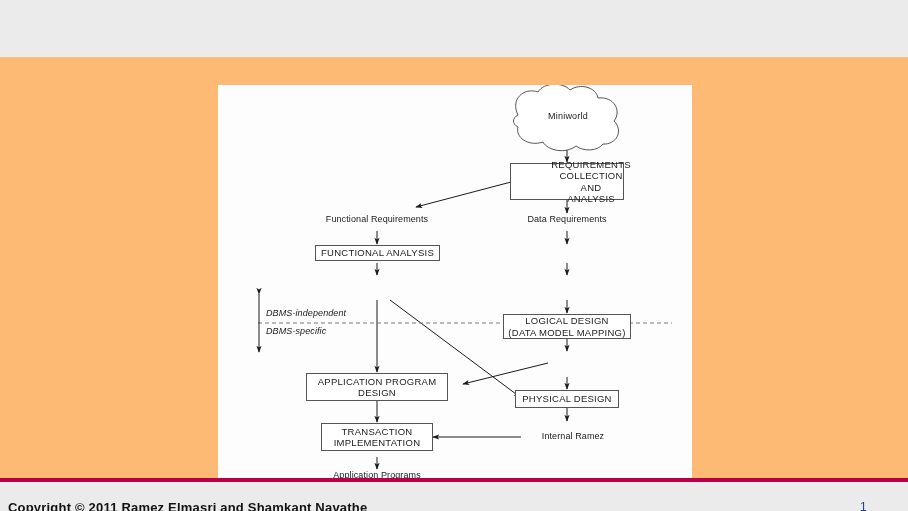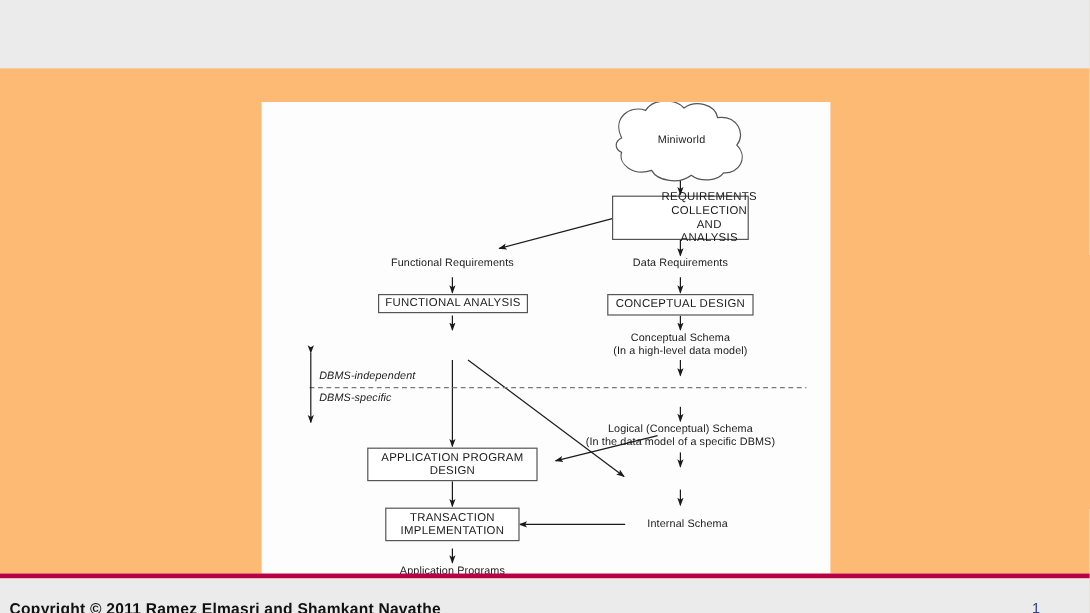--- a/index.html
+++ b/index.html
@@ -175,31 +175,29 @@
     </svg>
 
     <div class="cloud-text" style="left:310px; top:26px; width:80px;">Miniworld</div>
 
     <div class="node" style="left:292px; top:78px; width:114px; height:37px;padding-left:48px;">REQUIREMENTS
 COLLECTION AND
 ANALYSIS</div>
 
     <div class="label" style="left:289px; top:129px; width:120px;text-align:center;">Data Requirements</div>
 
-    <div class="node" style="left:288px; top:160px; width:122px; height:18px;">CONCEPTUAL DESIGN</div>
-
-    <div class="label" style="left:274px; top:191px; width:150px;">Conceptual Schema
-(In a high-level data model)</div>
-
-
-    <div class="label" style="left:250px; top:267px; width:198px;">Logical (Conceptual) Schema
-(In the data model of a specific DBMS)</div>
-
-
-    <div class="label" style="left:307px; top:346px; width:96px;">Internal Schema</div>
+
+
+    <div class="node" style="left:285px; top:229px; width:128px; height:25px;">LOGICAL DESIGN
+(DATA MODEL MAPPING)</div>
+
+
+    <div class="node" style="left:297px; top:305px; width:104px; height:18px;">PHYSICAL DESIGN</div>
+
+    <div class="label" style="left:307px; top:346px; width:96px;">Internal Ramez</div>
 
     <div class="label" style="left:99px; top:129px; width:120px;">Functional Requirements</div>
 
     <div class="node" style="left:97px; top:160px; width:125px; height:16px;">FUNCTIONAL ANALYSIS</div>
 
 
     <div class="node" style="left:103px; top:338px; width:112px; height:28px;">TRANSACTION
 IMPLEMENTATION</div>
 
     <div class="node" style="left:88px; top:288px; width:142px; height:28px;">APPLICATION PROGRAM

